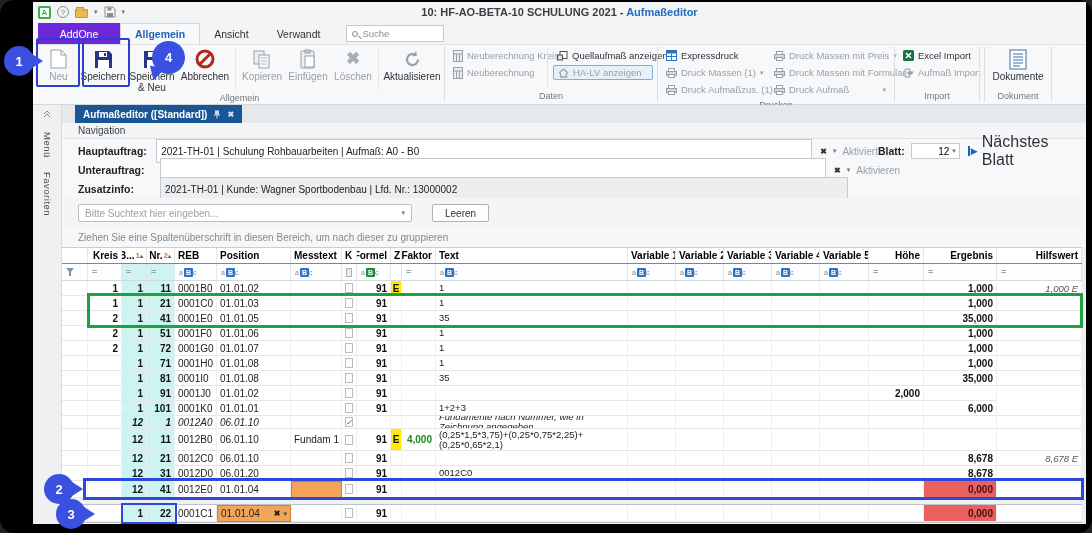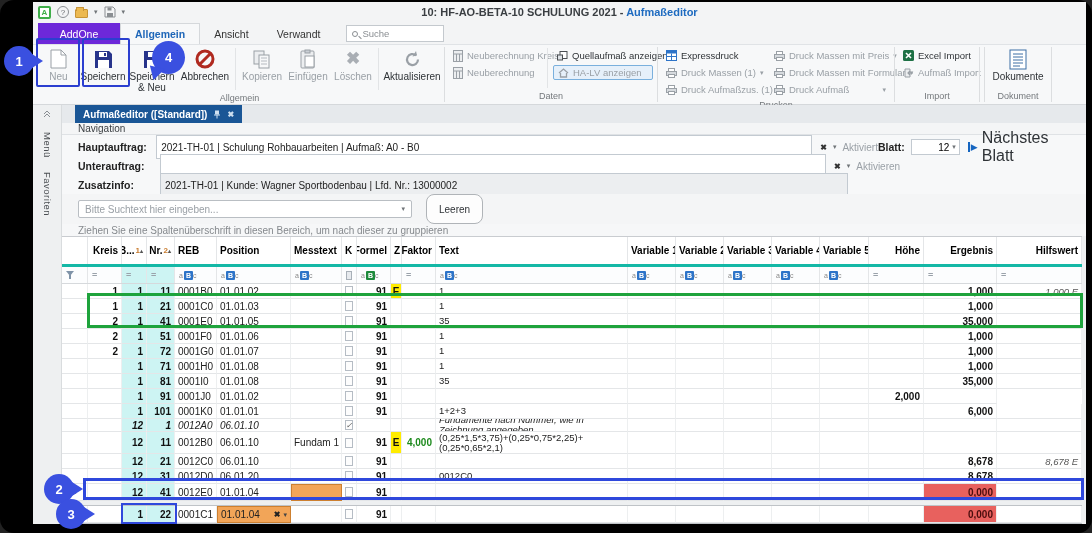--- a/index.html
+++ b/index.html
@@ -57,29 +57,29 @@
 .finput.ro{background:#eceef0}
 .fx{font-size:8px;font-weight:bold;color:#333;margin-left:8px}
 .fdd{font-size:7px;color:#707478;margin:0 6px 0 6px}
 .fstate{font-size:10px;color:#9aa0a6}
 .blattwrap{margin-left:auto;display:flex;align-items:center;padding-right:4px}
 .blattlbl{font-weight:bold;font-size:10.5px;color:#222;margin-right:6px}
 .blattin{width:52px;height:16px;background:#fff;border:1px solid #c3cad1;display:flex;align-items:center;justify-content:flex-end;padding:0 3px;font-size:10px;gap:3px}
 .nexticon{color:#1565c0;font-size:9px;border-left:2px solid #1565c0;padding-left:1px;margin:0 4px 0 8px}
 .nextlbl{font-size:16px;color:#2f3337}
 
-.searchrow{height:30px;background:#f4f5f6;display:flex;align-items:center;padding-left:16px;gap:14px}
+.searchrow{height:30px;background:#f4f5f6;display:flex;align-items:center;padding-left:16px;gap:20px}
 .searchbox{width:334px;height:18px;background:#fff;border:1px solid #b9bec3;border-radius:2px;display:flex;align-items:center;padding:0 6px;font-size:10px;color:#9aa0a6}
 .searchbox .dd{margin-left:auto;font-size:7px;color:#707478}
-.btn{height:30px;padding:0 12px;background:#fdfdfd;border:1px solid #b0b4b8;border-radius:8px;font-size:10px;color:#2f3337;display:flex;align-items:center}
+.btn{height:18px;padding:0 12px;background:#fdfdfd;border:1px solid #b0b4b8;border-radius:2px;font-size:10px;color:#2f3337;display:flex;align-items:center}
 .groupbar{height:19px;display:flex;align-items:center;padding-left:16px;font-size:10px;color:#85898d;background:#f6f7f8}
 
 .grid{--cols:26px 34px 25px 28px 42px 74px 51px 15px 34px 11px 34px 192px 48px 48px 48px 48px 49px 55px 73px 85px;width:1020px;background:#fff}
 .thead,.frw,.trow{display:grid;grid-template-columns:var(--cols)}
-.thead{height:31px;border-top:1px solid #c9ccd0;border-bottom:3px solid #14b8a6;background:#fff}
+.thead{height:17px;border-top:1px solid #c9ccd0;border-bottom:1px solid #14b8a6;background:#fff}
 .hcell{display:flex;align-items:center;padding:0 3px;font-weight:bold;font-size:10px;color:#000;border-right:1px solid #e4e6e8;overflow:hidden;white-space:nowrap}
 .hcell .sort{color:#c97b2d;font-size:8px;margin-left:1px}
 .hcell .tri{font-size:6px;color:#555}
 .frw{height:17px;background:#fcfdfe;border-bottom:1px solid #d6d9dc}
 .fcell{display:flex;align-items:center;padding:0 4px;border-right:1px solid #e4e6e8;font-size:9px;color:#9aa2aa}
 .fcell.cy{background:#cdf4f3}
 .feq{font-weight:bold}
 .abc{display:flex;align-items:center}
 .abc .a{font-size:7px;color:#888;margin-right:1px}
 .abc .bq{width:9px;height:9px;background:#2e74c8;color:#fff;font-size:7px;font-weight:bold;display:flex;align-items:center;justify-content:center;border-radius:1px}

